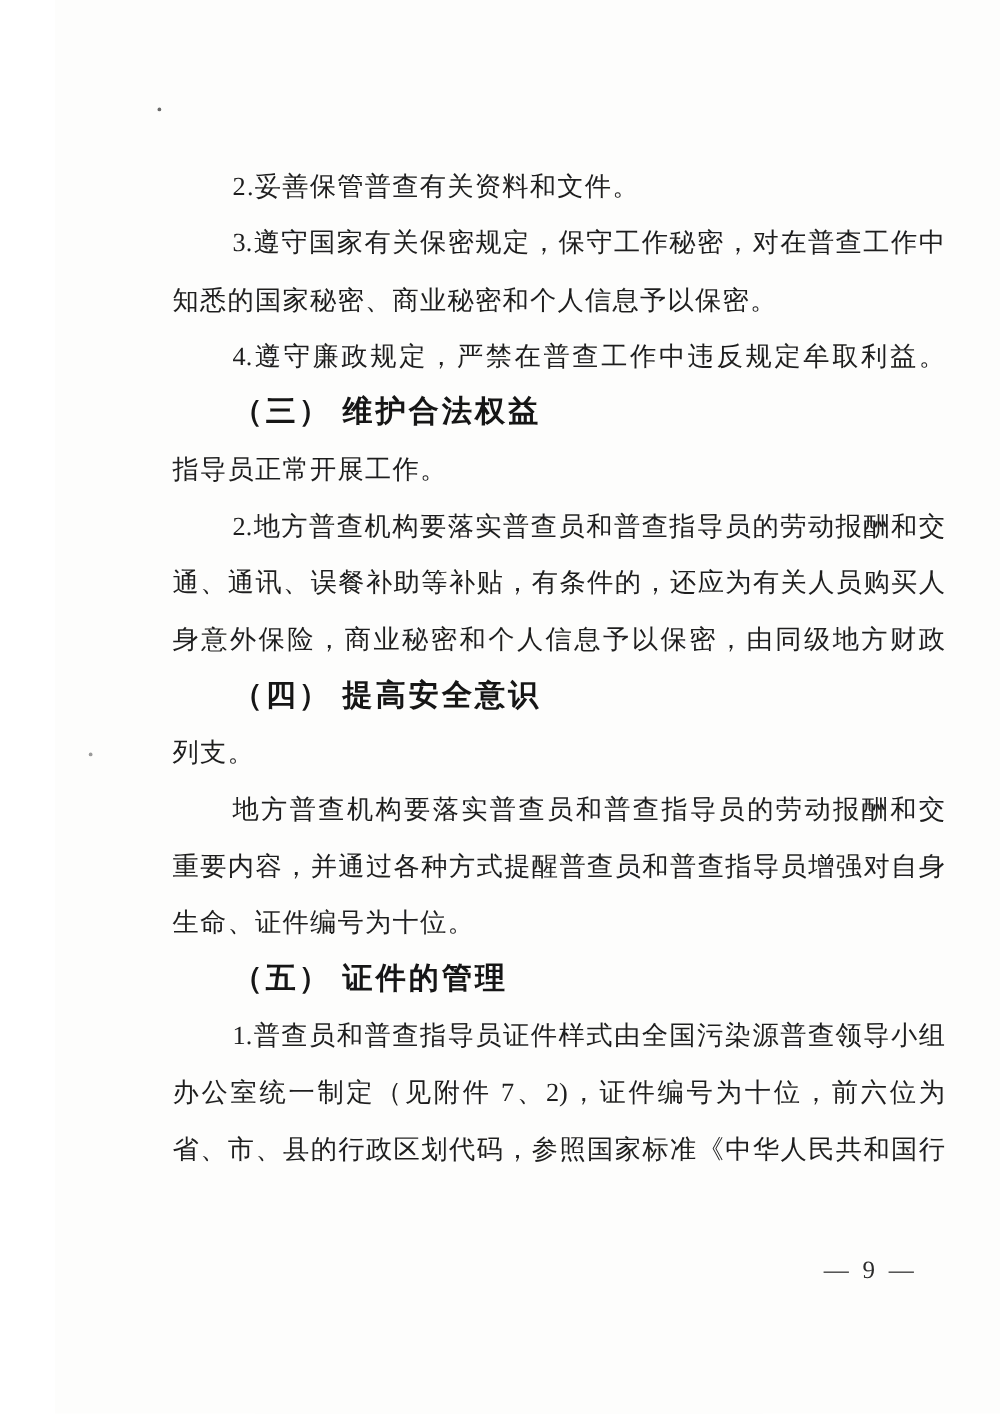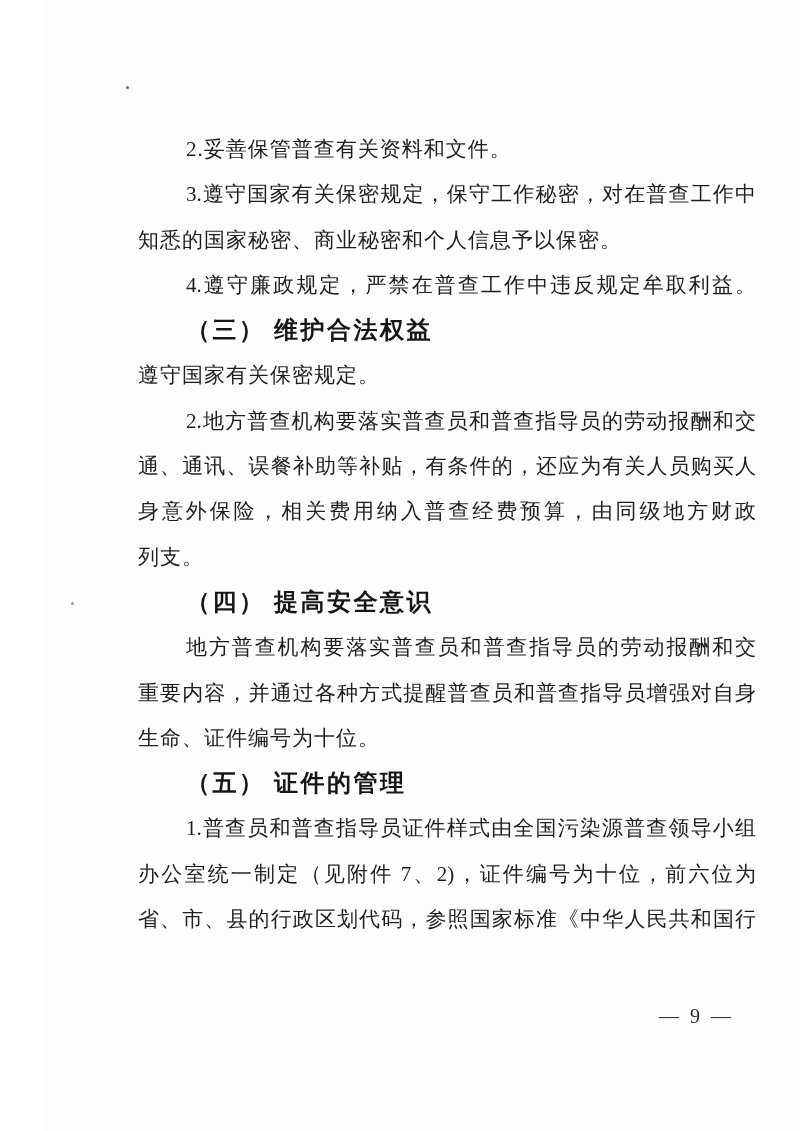--- a/index.html
+++ b/index.html
@@ -69,26 +69,26 @@
 <div class="page">
   <div class="speck speck-a"></div>
   <div class="speck speck-b"></div>
 
   <div class="content">
     <div class="line indent">2.妥善保管普查有关资料和文件。</div>
     <div class="line indent fill">3.遵守国家有关保密规定，保守工作秘密，对在普查工作中</div>
     <div class="line">知悉的国家秘密、商业秘密和个人信息予以保密。</div>
     <div class="line indent fill">4.遵守廉政规定，严禁在普查工作中违反规定牟取利益。</div>
     <div class="line indent heading">（三） 维护合法权益</div>
-    <div class="line">遵守国家有关保密规定。</div>
+    <div class="line">指导员正常开展工作。</div>
     <div class="line indent fill">2.地方普查机构要落实普查员和普查指导员的劳动报酬和交</div>
     <div class="line fill">通、通讯、误餐补助等补贴，有条件的，还应为有关人员购买人</div>
-    <div class="line fill">身意外保险，相关费用纳入普查经费预算，由同级地方财政</div>
+    <div class="line fill">身意外保险，商业秘密和个人信息予以保密，由同级地方财政</div>
+    <div class="line indent heading">（四） 提高安全意识</div>
     <div class="line">列支。</div>
-    <div class="line indent heading">（四） 提高安全意识</div>
     <div class="line indent fill">地方普查机构要落实普查员和普查指导员的劳动报酬和交</div>
     <div class="line fill">重要内容，并通过各种方式提醒普查员和普查指导员增强对自身</div>
     <div class="line">生命、证件编号为十位。</div>
     <div class="line indent heading">（五） 证件的管理</div>
     <div class="line indent fill">1.普查员和普查指导员证件样式由全国污染源普查领导小组</div>
     <div class="line fill">办公室统一制定（见附件 7、2)，证件编号为十位，前六位为</div>
     <div class="line fill">省、市、县的行政区划代码，参照国家标准《中华人民共和国行</div>
   </div>
 
   <div class="page-number">— 9 —</div>

